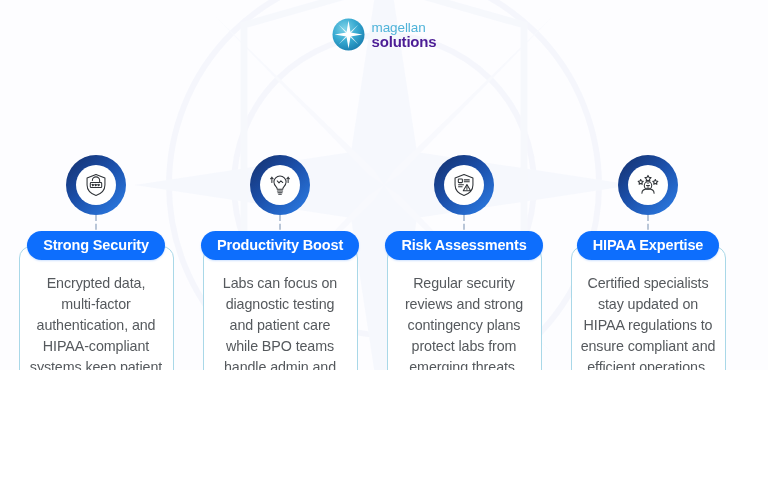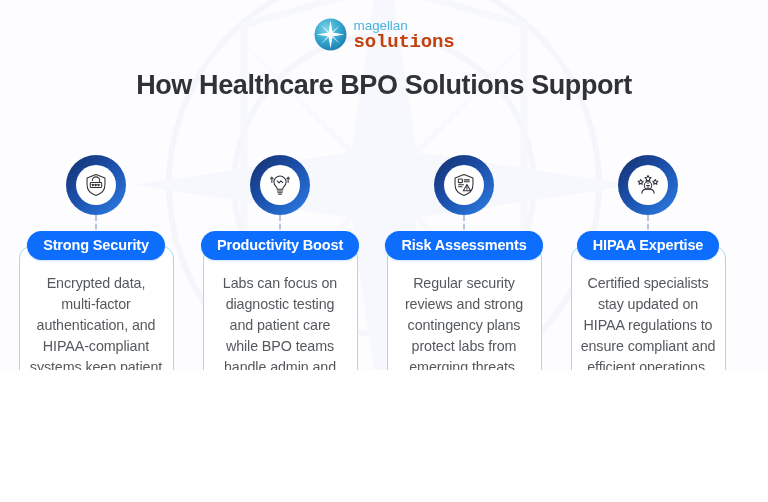--- a/index.html
+++ b/index.html
@@ -56,25 +56,24 @@
     line-height: 1.0;
     padding-top: 1px;
   }
   #logo-word-1 {
     font-size: 13.5px;
     color: #4fb3d9;
     letter-spacing: -0.1px;
     font-weight: 400;
   }
   #logo-word-2 {
-    font-size: 19px;
-    color: #c2410c;
+    font-size: 15px;
+    color: #4c1d95;
     font-weight: 700;
     letter-spacing: -0.2px;
-    font-family: Liberation Mono, monospace;
   }
 
   
   #title {
     position: absolute;
     top: 66px;
     left: 0;
     width: 768px;
     text-align: center;
     z-index: 3;
@@ -234,21 +233,20 @@
       </g>
       <circle cx="32" cy="32" r="3.2" fill="#ffffff"></circle>
     </svg>
     <div id="logo-words">
       <span id="logo-word-1">magellan</span>
       <span id="logo-word-2">solutions</span>
     </div>
   </div>
 
   <h1 id="title">
-    <span class="line">How Healthcare BPO Solutions Support</span>
   </h1>
 
   <div id="columns">
 
     <div class="column">
       <div class="icon-circle">
         <div class="icon-inner">
           <svg width="26" height="26" viewBox="0 0 32 32" fill="none" stroke="#2f3337" stroke-width="1.3" stroke-linejoin="round" stroke-linecap="round">
             <path d="M16 3 L27 7.5 V16 C27 22.5 22 26.8 16 29 C10 26.8 5 22.5 5 16 V7.5 Z"></path>
             <rect x="9" y="13" width="14" height="6" rx="1"></rect>

